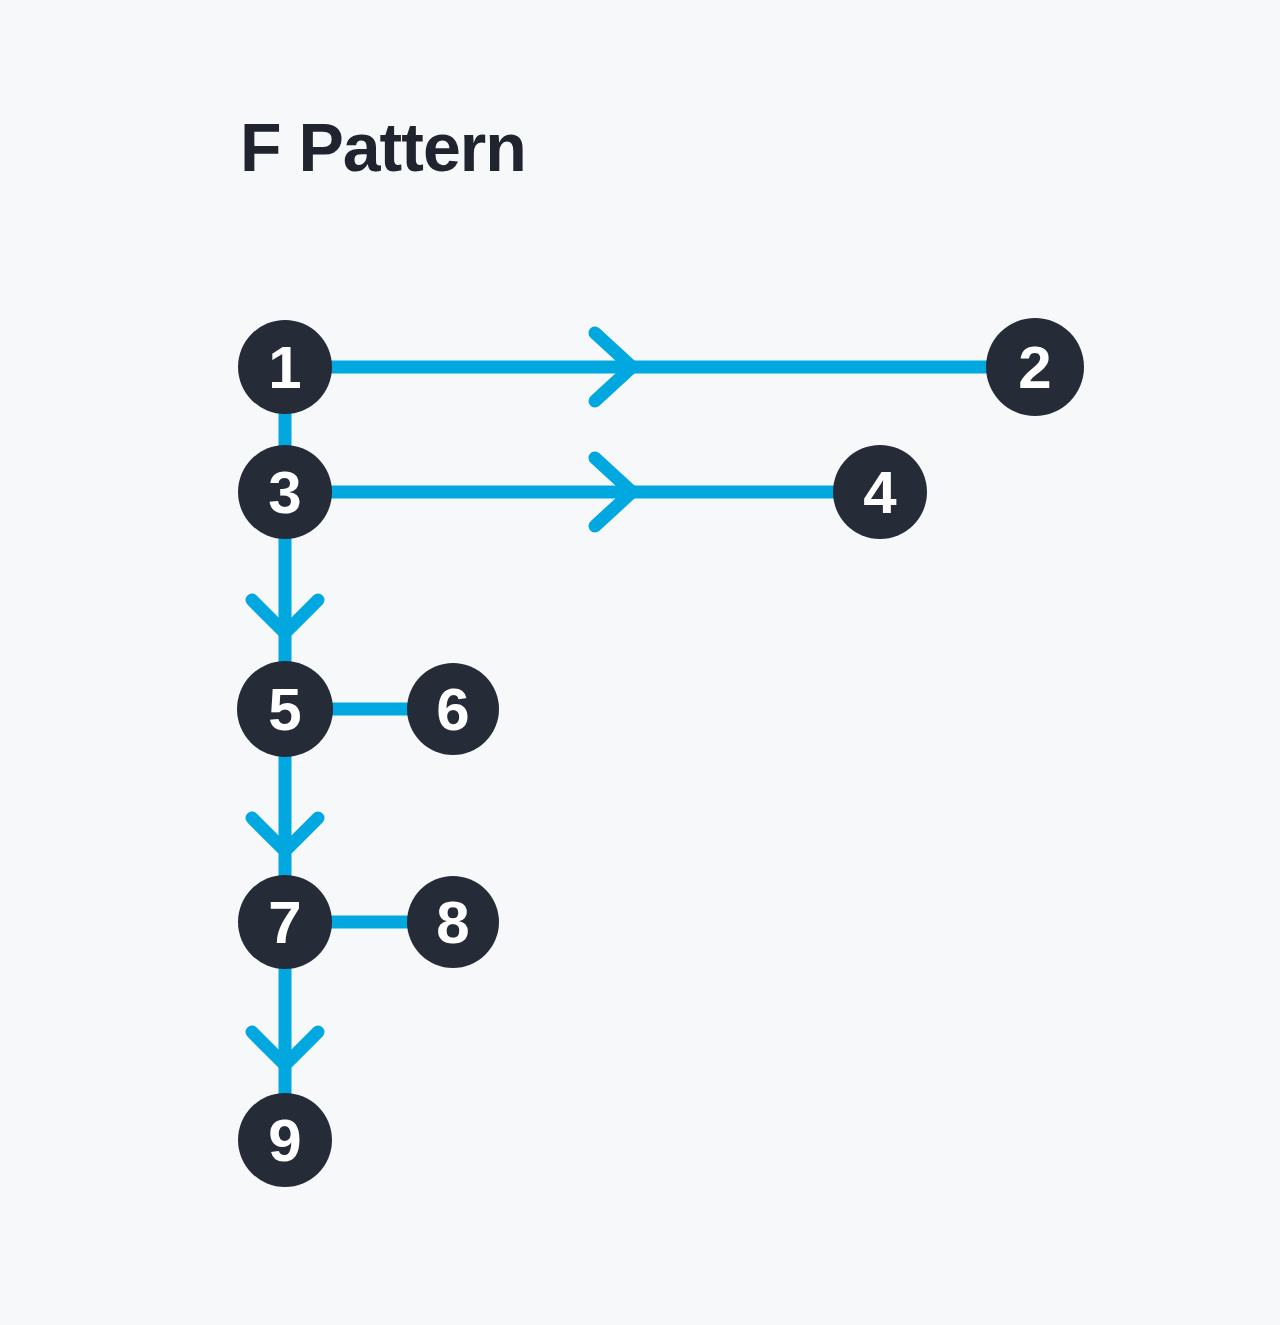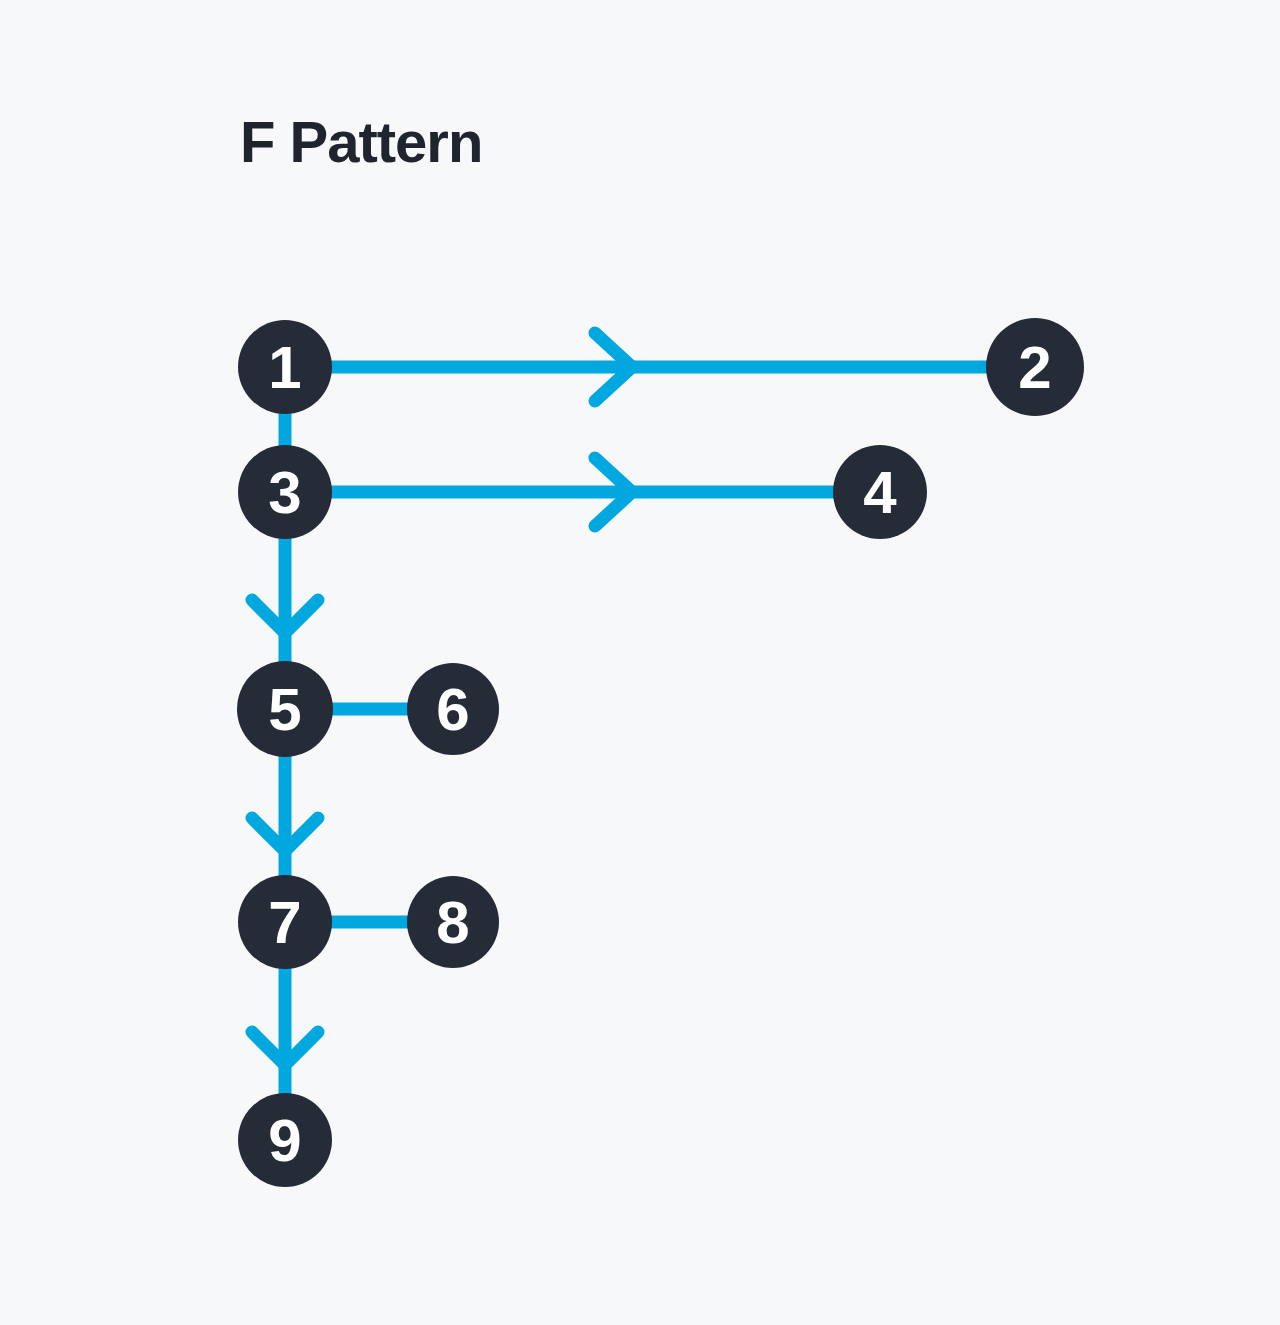--- a/index.html
+++ b/index.html
@@ -19,21 +19,21 @@
   }
   .canvas {
     position: relative;
     width: 1280px;
     height: 1325px;
   }
   .page-title {
     position: absolute;
     left: 240px;
     top: 108px;
-    font-size: 58px;
+    font-size: 68px;
     font-weight: 800;
     letter-spacing: -1px;
     color: var(--title-text);
   }
   svg.diagram {
     position: absolute;
     left: 0;
     top: 0;
     width: 1280px;
     height: 1325px;

